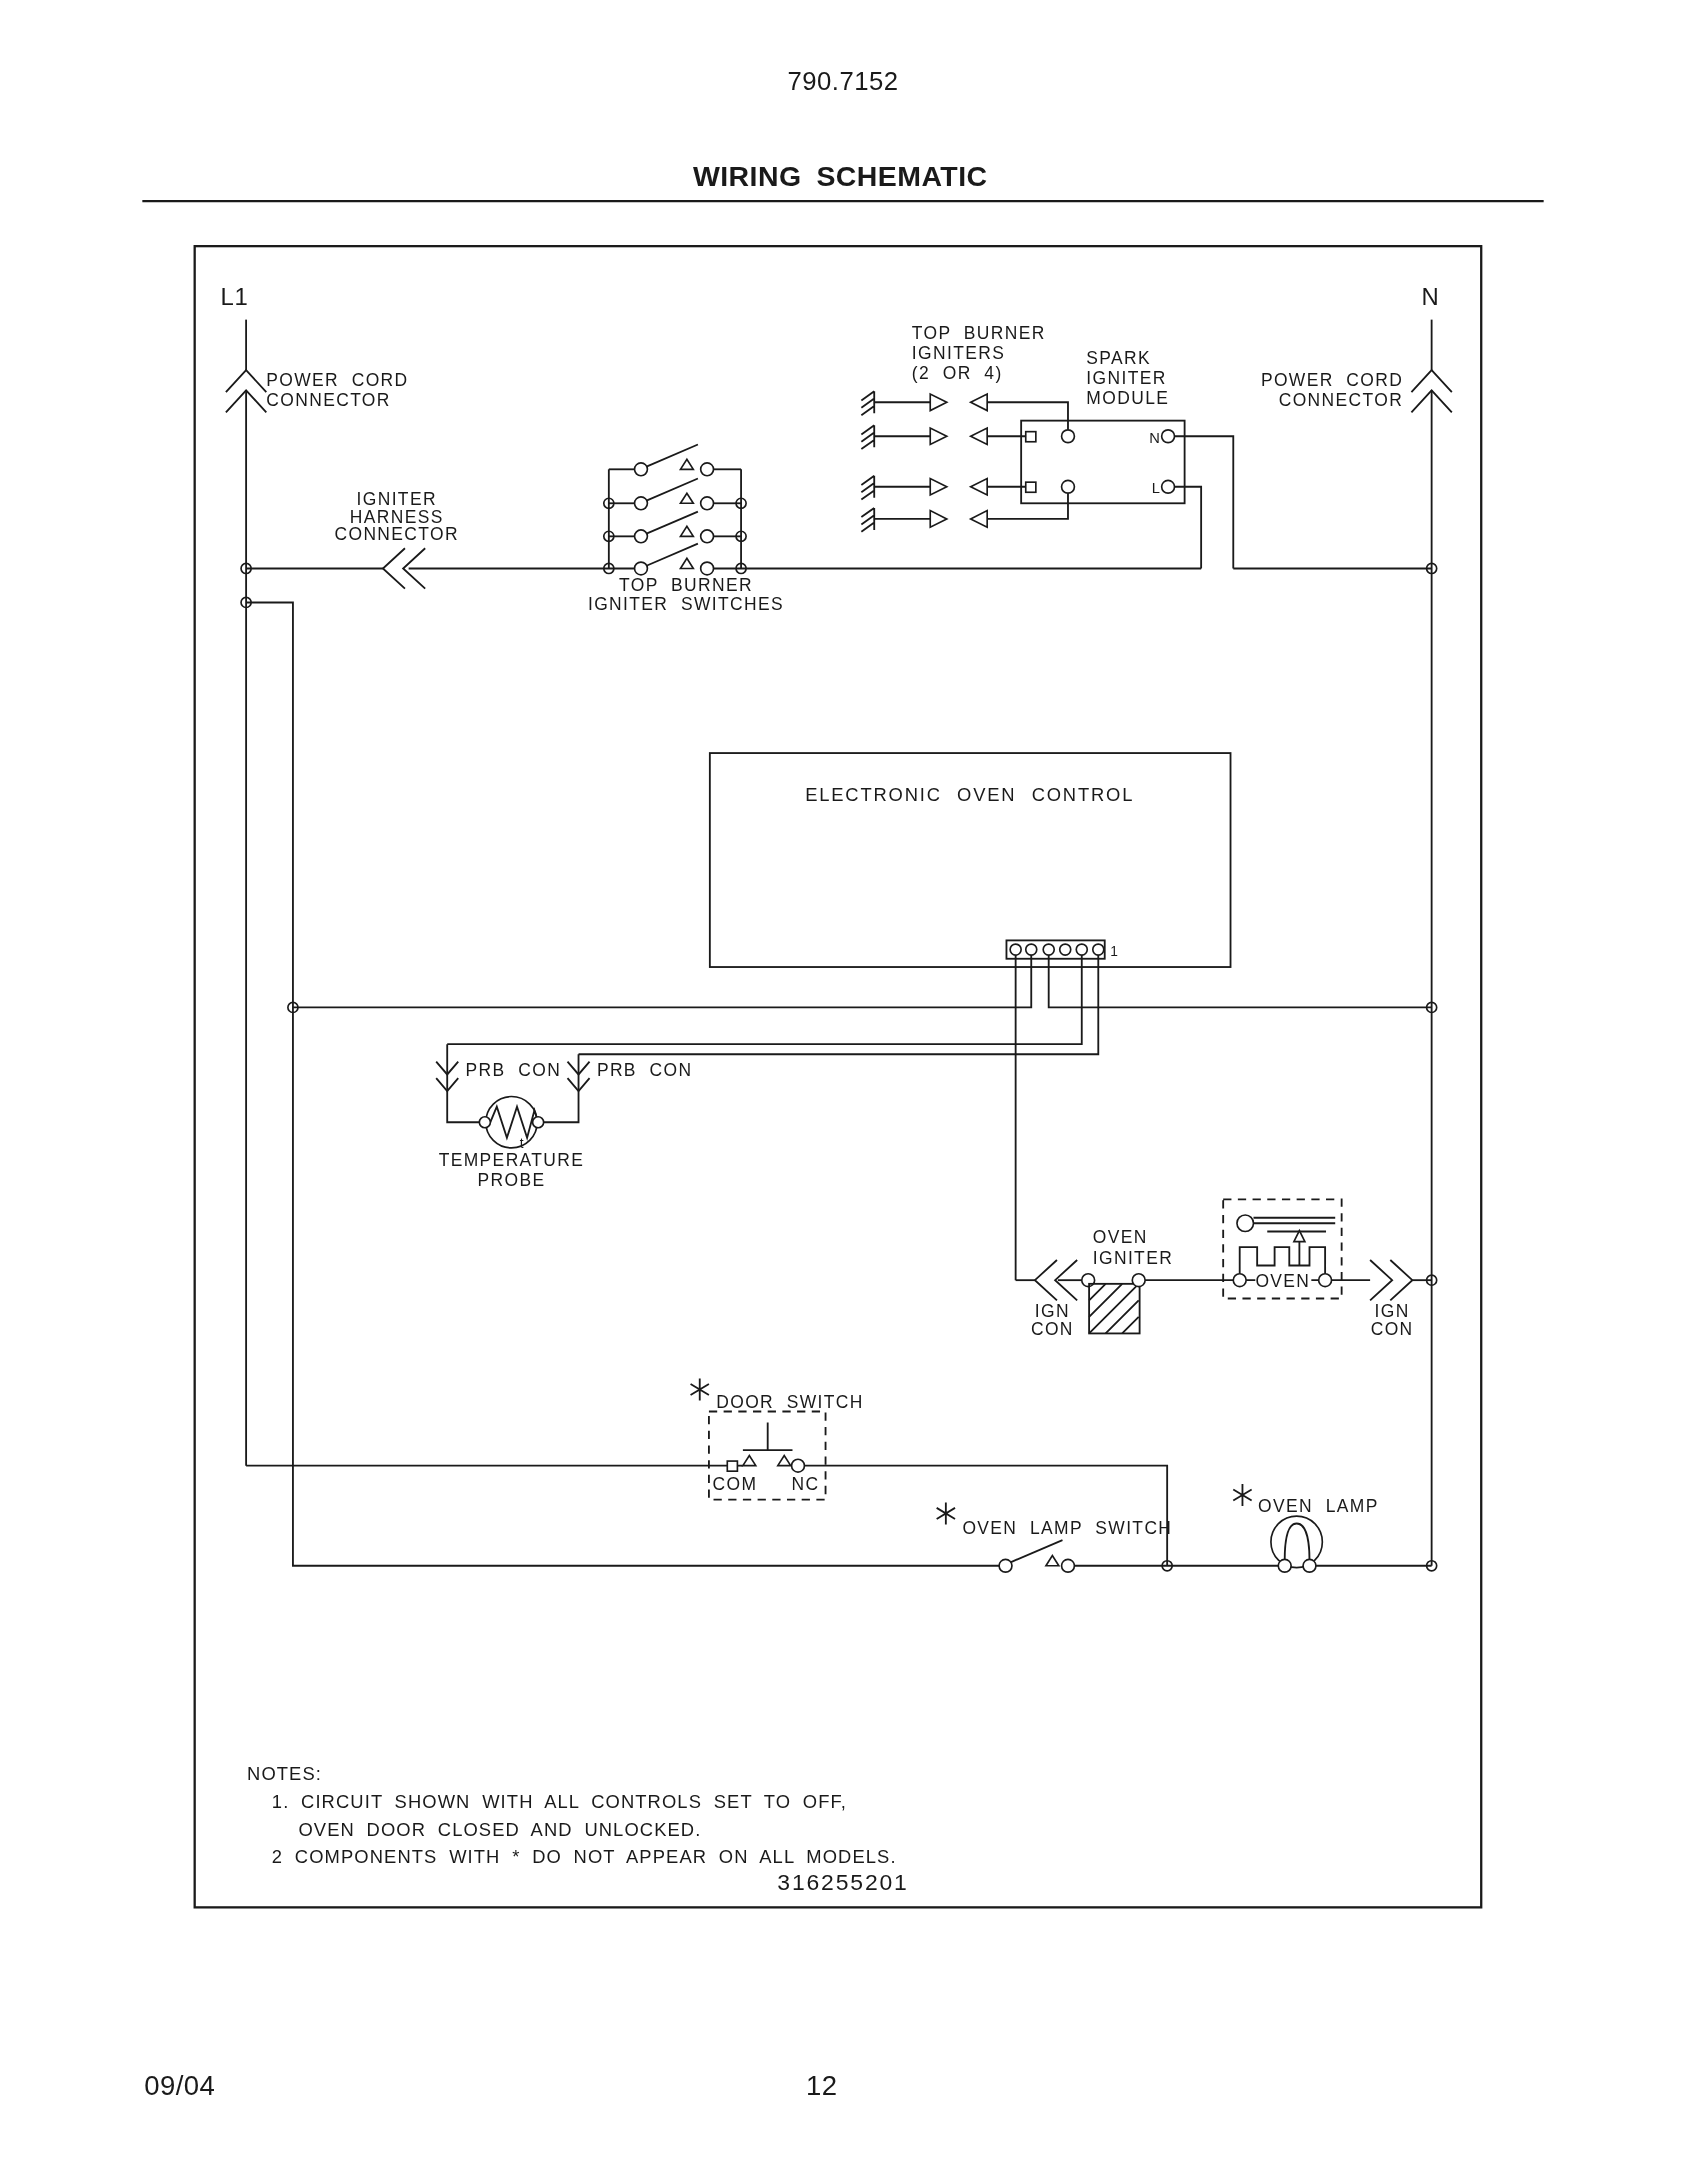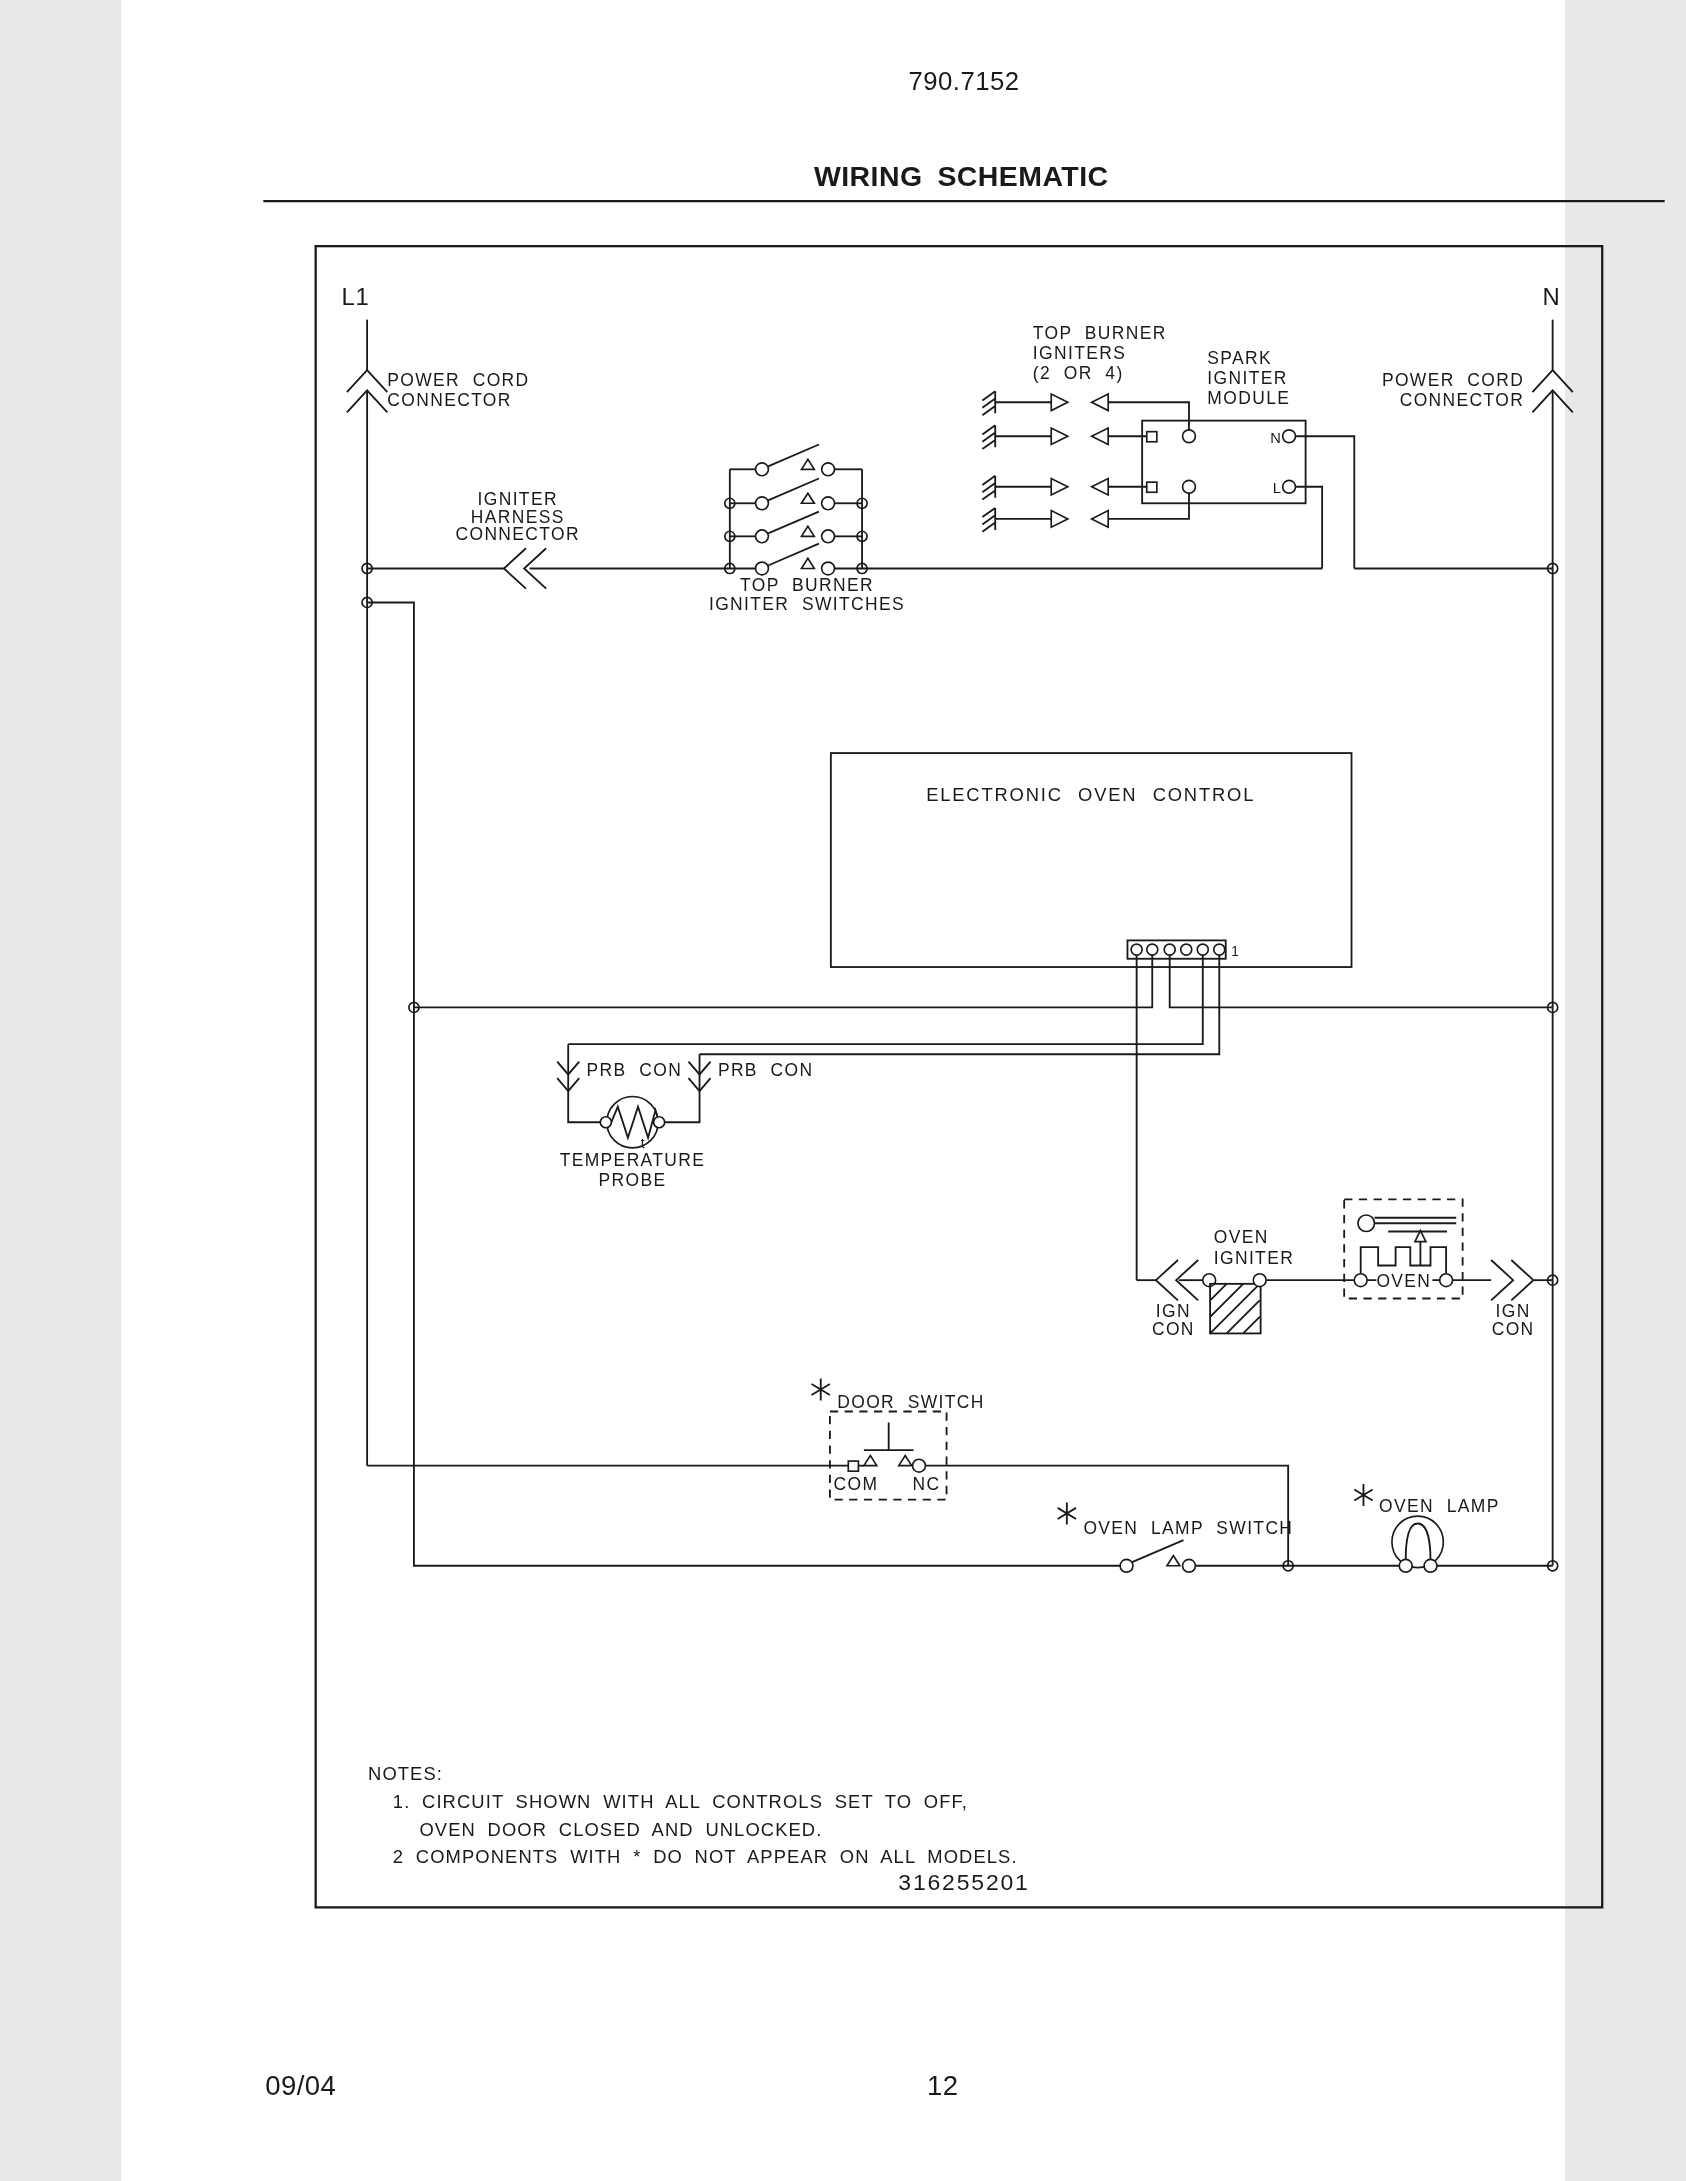--- a/index.html
+++ b/index.html
@@ -1,16 +1,16 @@
 <!DOCTYPE html>
 <html style="font-size:14.7px"><head>
 <meta charset="utf-8">
 <style>
   html,body{margin:0;padding:0;background:#e8e8e8;}
-  .page{position:relative;width:1444px;height:2182px;background:#ffffff;margin:0 auto;
+  .page{position:relative;width:1686px;height:2182px;background:#ffffff;margin:0 auto;
         font-family:"Liberation Sans","DejaVu Sans",sans-serif;}
   svg{position:absolute;left:0;top:0;}
   
   .w{stroke:#1a1a1a;stroke-width:2;fill:none;}
   .w25{stroke:#1a1a1a;stroke-width:2.5;fill:none;}
   .box{stroke:#1a1a1a;stroke-width:2;fill:none;}
   .dash{stroke:#1a1a1a;stroke-width:2;fill:none;stroke-dasharray:9 7;}
   .term{stroke:#1a1a1a;stroke-width:1.8;fill:#ffffff;}
   .node{stroke:#1a1a1a;stroke-width:1.8;fill:none;}
   .tri{stroke:#1a1a1a;stroke-width:1.8;fill:#ffffff;}

